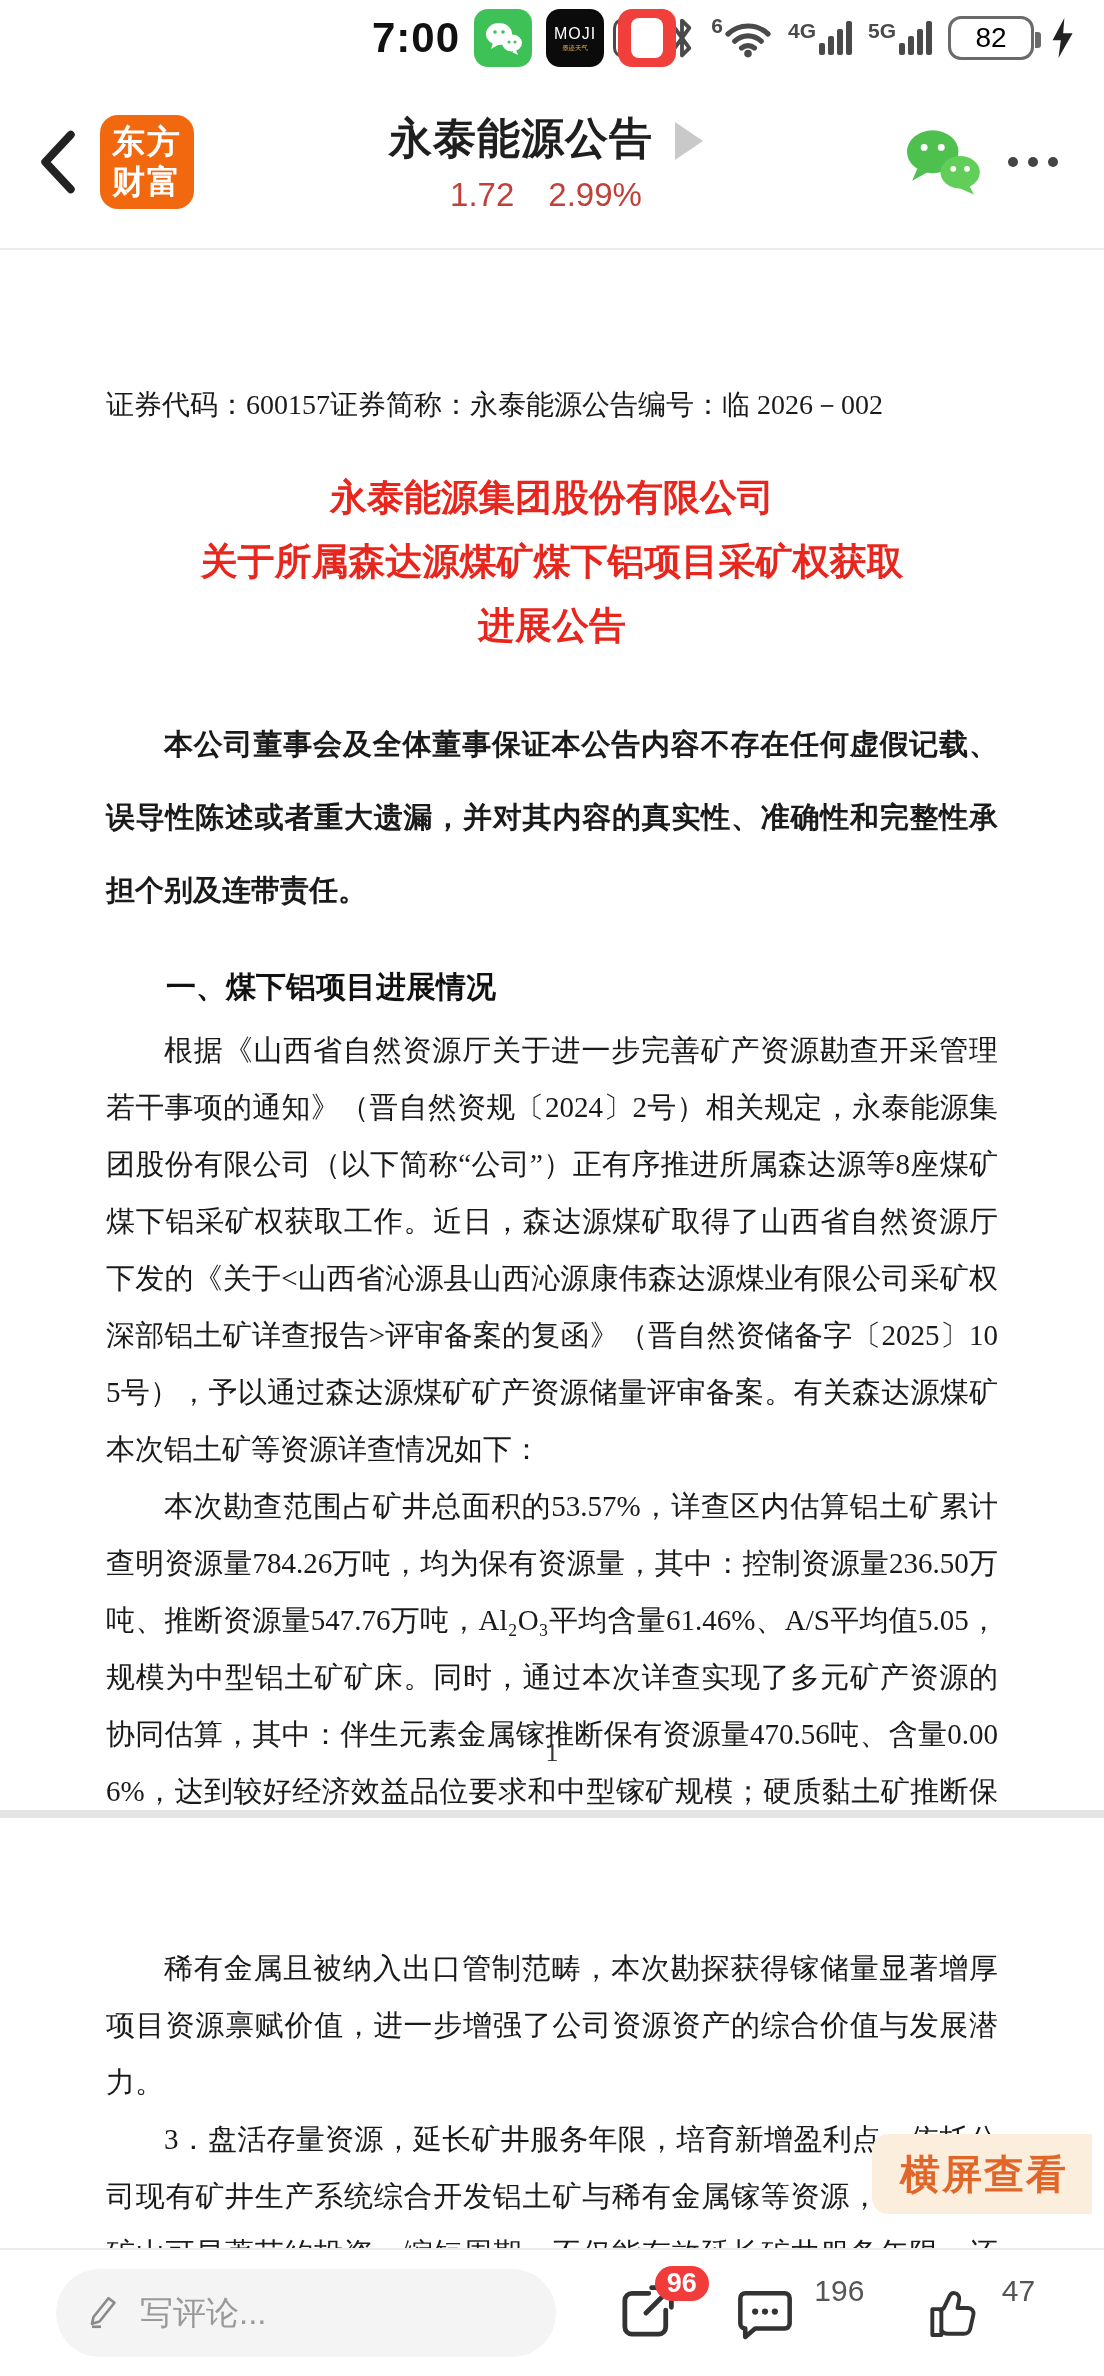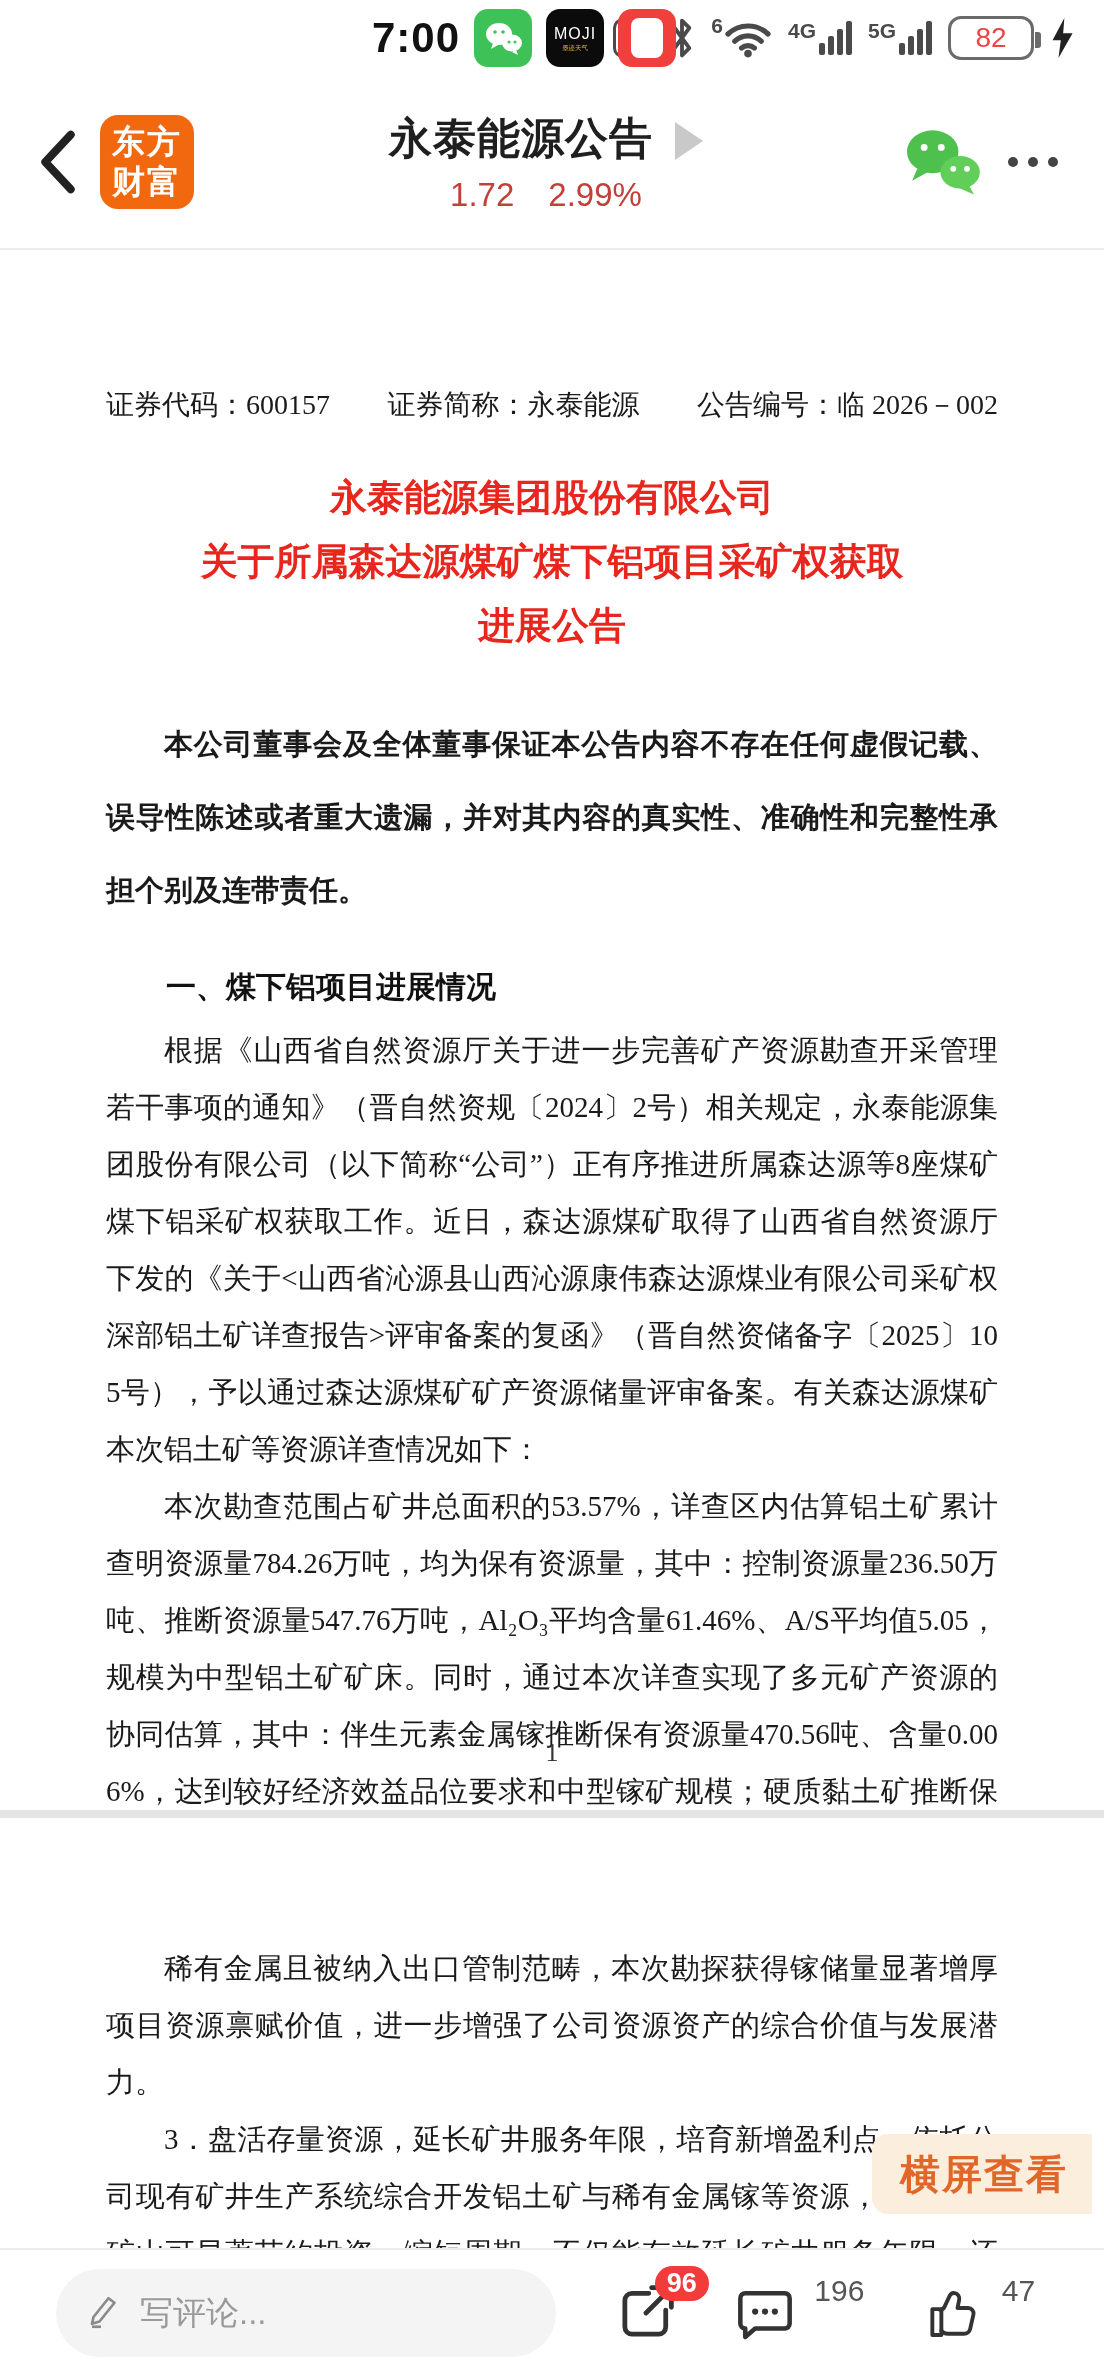--- a/index.html
+++ b/index.html
@@ -19,42 +19,42 @@
   .reader-glyph { width:32px; height:40px; background:#fff; border-radius:8px; }
   .sb-right { display:flex; align-items:center; gap:16px; }
   .sb-ic { color:#4a4a4a; display:flex; align-items:center; }
   .nfc-box { width:40px; height:40px; border:3px solid #4a4a4a; border-radius:10px; display:flex; align-items:center; justify-content:center; font-size:25px; font-weight:bold; color:#4a4a4a; }
   .wifi-wrap { display:flex; align-items:flex-start; }
   .wifi-6 { font-size:21px; font-weight:bold; color:#4a4a4a; margin-right:1px; margin-top:-4px; }
   .cell { display:flex; align-items:flex-start; gap:3px; }
   .cell-label { font-size:21px; font-weight:bold; color:#4a4a4a; margin-top:-2px; }
   .bars { display:flex; align-items:flex-end; gap:3px; height:34px; }
   .bars i { display:block; width:6px; background:#4a4a4a; border-radius:2px; }
-  .battery { width:86px; height:44px; border:3px solid #6a6a6a; border-radius:13px; display:flex; align-items:center; justify-content:center; font-size:28px; color:#ef4444; position:relative; }
+  .battery { width:86px; height:44px; border:3px solid #6a6a6a; border-radius:13px; display:flex; align-items:center; justify-content:center; font-size:28px; color:#000000; position:relative; }
   .battery:after { content:""; position:absolute; right:-10px; top:13px; width:6px; height:16px; background:#6a6a6a; border-radius:0 3px 3px 0; }
 
   
   .appheader { height:174px; display:flex; align-items:center; padding:0 26px; border-bottom:2px solid #ececec; background:#fff; flex:0 0 auto; }
   .back-btn { width:64px; height:110px; display:flex; align-items:center; justify-content:center; }
   .logo { width:94px; height:94px; background:#f2680f; border-radius:18px; display:flex; flex-direction:column; align-items:center; justify-content:center; margin-left:10px; }
   .logo span { color:#fff; font-size:33px; font-weight:bold; line-height:40px; letter-spacing:2px; }
   .head-center { flex:1; display:flex; flex-direction:column; align-items:center; justify-content:center; }
   .title-row { display:flex; align-items:center; gap:22px; }
   .head-title { font-size:43px; font-weight:bold; color:#1f1f1f; letter-spacing:1px; }
   .play-tri { width:0; height:0; border-left:28px solid #c9c9c9; border-top:19px solid transparent; border-bottom:19px solid transparent; margin-top:4px; }
   .price-row { margin-top:8px; display:flex; gap:34px; font-size:33px; color:#c2403a; }
   .wechat-share { width:90px; height:90px; display:flex; align-items:center; justify-content:center; }
   .more-dots { width:90px; height:90px; display:flex; align-items:center; justify-content:center; gap:10px; }
   .more-dots i { width:10px; height:10px; border-radius:50%; background:#444; }
 
   
   .docarea { position:relative; flex:1 1 auto; overflow:hidden; background:#fff; }
   .page { background:#fff; padding:0 106px; font-family:"Liberation Serif","DejaVu Serif",serif; color:#1a1a1a; }
   .page1 { height:1560px; position:relative; overflow:hidden; }
-  .doc-meta { margin-top:136px; display:flex; justify-content:space-between; font-size:28px;gap:28px; }
+  .doc-meta { margin-top:136px; display:flex; font-size:28px; }
   .doc-title { margin-top:42px; text-align:center; color:#e8261d; font-size:37px; font-weight:bold; line-height:64px; }
   .statement { margin-top:50px; font-size:29px; font-weight:bold; line-height:73px; text-indent:2em; text-align:justify; }
   .sec-h { margin-top:40px; margin-bottom:14px; font-family:"Liberation Sans","DejaVu Sans",sans-serif; font-size:30px; font-weight:bold; padding-left:2em; color:#111; }
   .page p.body { font-size:29px; line-height:57px; text-indent:2em; text-align:justify; word-break:break-all; }
   .pagenum { position:absolute; bottom:42px; left:0; right:0; text-align:center; font-size:26px; color:#333; }
   .pagebreak { height:8px; background:#e5e5e5; }
   .page2 { padding-top:122px; }
 
   .landscape-btn { position:absolute; right:12px; top:1884px; height:80px; padding:0 24px 0 28px; background:#fbeedd; border-radius:16px 0 0 16px; display:flex; align-items:center; color:#e0662a; font-size:40px; font-weight:bold; letter-spacing:2px; z-index:6; }
 

